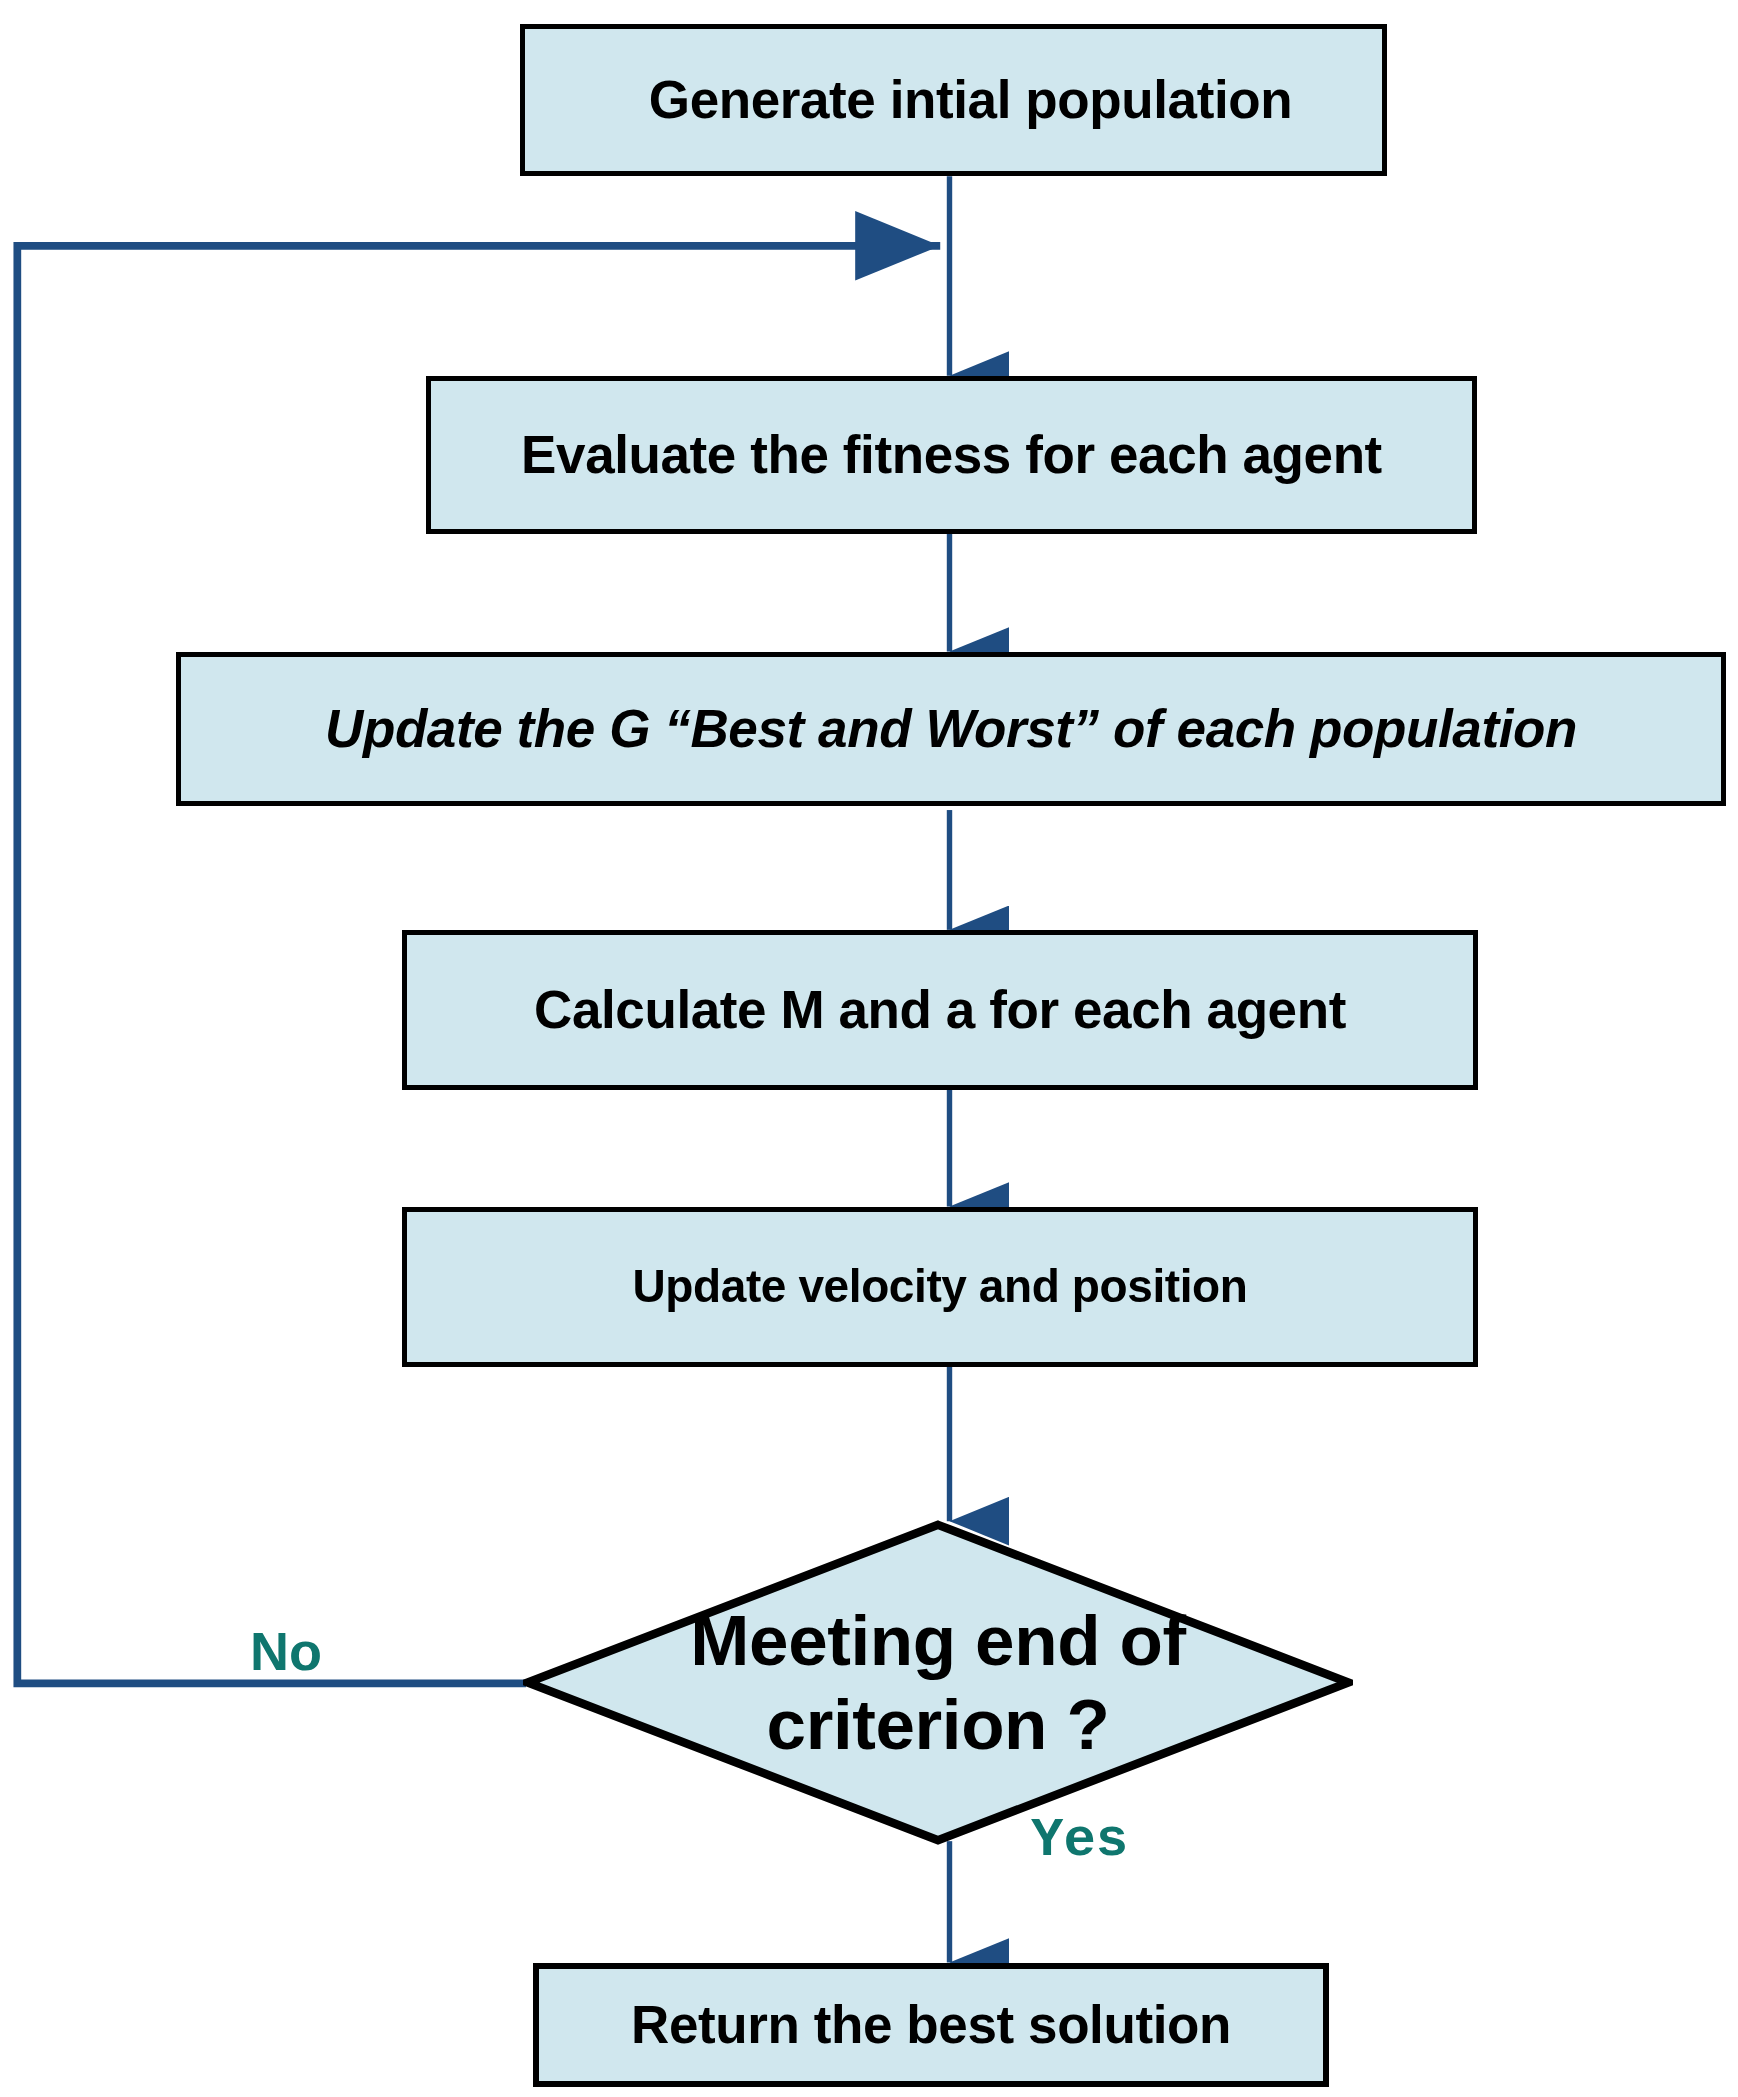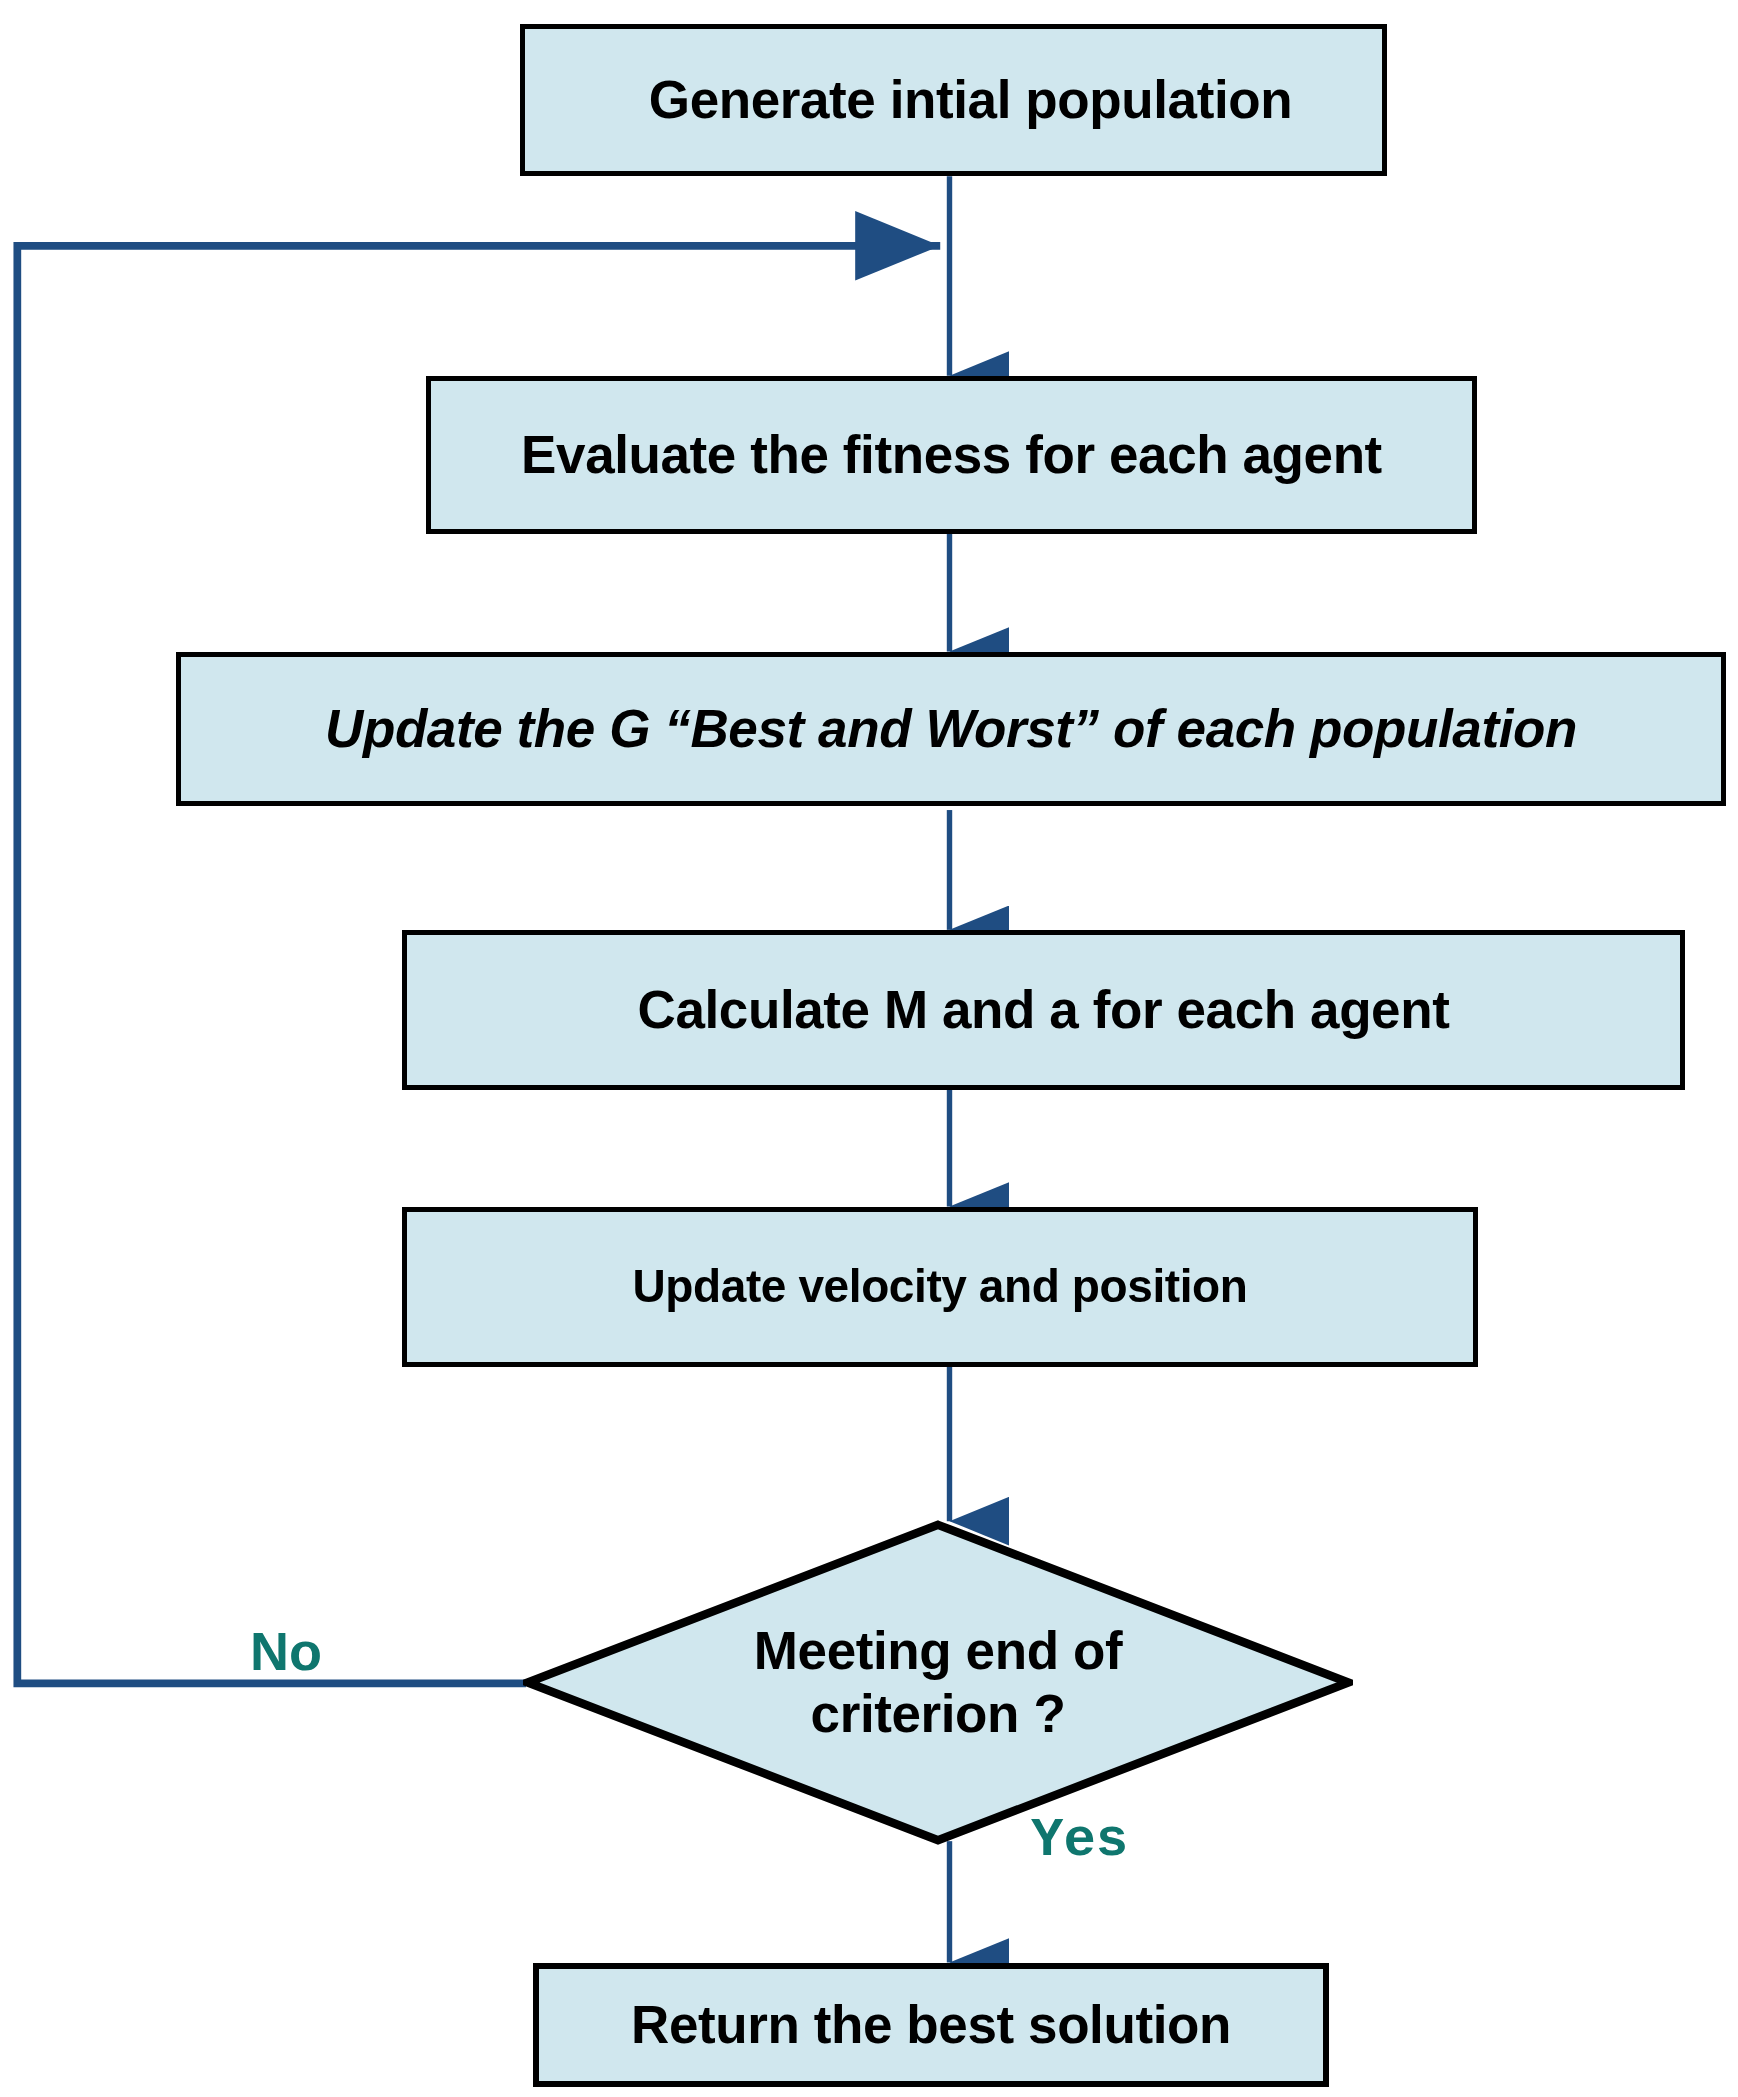--- a/index.html
+++ b/index.html
@@ -108,33 +108,33 @@
   </div>
 
   <div class="node" style="left:426px; top:376px; width:1051px; height:158px; font-size:53px;text-align:right;">
     <span>Evaluate the fitness for each agent</span>
   </div>
 
   <div class="node" style="left:176px; top:652px; width:1550px; height:154px; font-size:53px;font-style:italic;">
     <span>Update the G “Best and Worst” of each population</span>
   </div>
 
-  <div class="node" style="left:402px; top:930px; width:1283px; height:160px; font-size:53px;">
+  <div class="node" style="left:402px; top:930px; width:1076px; height:160px; font-size:53px;">
     <span>Calculate M and a for each agent</span>
   </div>
 
   <div class="node" style="left:402px; top:1207px; width:1076px; height:160px; font-size:46px;">
     <span>Update velocity and position</span>
   </div>
 
   <div class="diamond-wrap" style="left:523px; top:1520px; width:830px; height:325px;">
     <svg width="830" height="325" viewBox="0 0 1074 420">
       <polygon points="537,6 1068,210 537,414 6,210" fill="#d0e7ee" stroke="#000000" stroke-width="11" stroke-linejoin="miter"></polygon>
     </svg>
-    <div class="diamond-label" style="font-size:53px;">
+    <div class="diamond-label" style="font-size:71px;">
       <div>
         <div>Meeting end of</div>
         <div>criterion ?</div>
       </div>
     </div>
   </div>
 
   <div class="node" style="left:533px; top:1963px; width:796px; height:124px; font-size:53px; border-width:6.2px;align-items:center;">
     <span>Return the best solution</span>
   </div>

